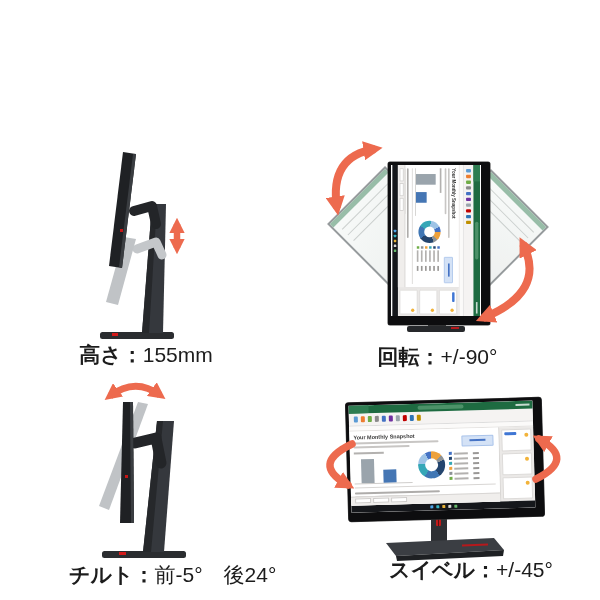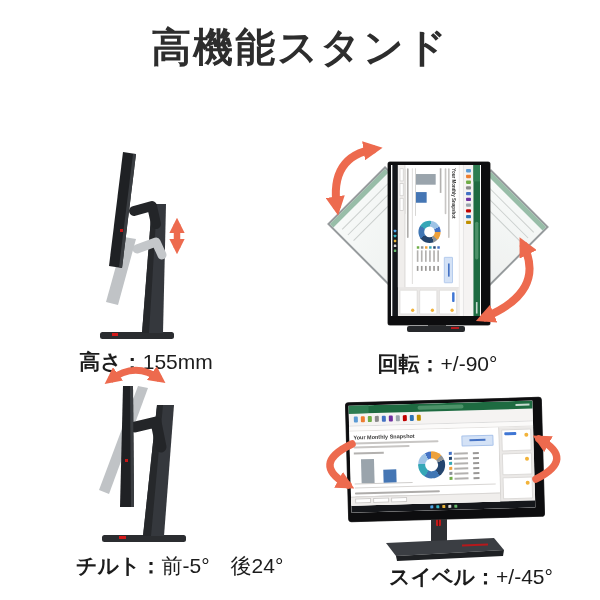--- a/index.html
+++ b/index.html
@@ -9,23 +9,23 @@
   
   .title{position:absolute;top:20px;left:0;right:0;margin:0;text-align:center;
          font-size:40px;font-weight:800;color:#2d2d2d;letter-spacing:2px;}
   .subtitle{position:absolute;top:89px;left:0;right:0;margin:0;text-align:center;
             font-size:20px;font-weight:500;color:#3e3e3e;letter-spacing:.5px;}
 
   
   .feature{position:absolute;}
   .f-height{left:41px;top:145px;width:210px;height:220px;}
   .f-pivot {left:325px;top:140px;width:225px;height:225px;text-decoration:underline;}
-  .f-tilt  {left:60px;top:359px;width:200px;height:215px;}
+  .f-tilt  {left:60px;top:375px;width:200px;height:215px;}
   .f-swivel{left:312px;top:390px;width:264px;height:205px;}
-  .caption{position:absolute;left:0;right:0;margin:16px;text-align:center;
+  .caption{position:absolute;left:0;right:0;margin:9px;text-align:center;
            font-size:21px;color:#1c1c1c;white-space:nowrap;line-height:24px;}
   .caption .term{font-weight:700;}
   .caption .val{font-weight:400;}
   .f-height .caption{top:189px;}
   .f-pivot  .caption{top:196px;}
   .f-tilt   .caption{top:179px;}
   .f-swivel .caption{top:159px;transform:translateX(27px);}
   .art{position:absolute;}
   .f-height .art{left:44px;top:0;}
   .f-tilt   .art{left:15px;top:0;}
@@ -97,21 +97,20 @@
   .card.c-top::before{content:"";position:absolute;left:2px;top:2px;width:12px;height:3px;background:#3f76d4;border-radius:1px;}
   .s-task{height:7px;background:#15171b;display:flex;align-items:center;justify-content:center;gap:3px;flex:none;}
   .s-task i{width:3px;height:3px;border-radius:.5px;}
   .t1{background:#4da3e8}.t2{background:#35b6c5}.t3{background:#e8b339}.t4{background:#d8d8d8}.t5{background:#66b86a}
 </style>
 </head>
 <body>
 
 <div class="canvas">
 
-  <h1 class="title">高機能スタンド</h1>
 
   <svg width="0" height="0" style="position:absolute">
     <defs>
       <marker id="ah" viewBox="0 0 10 10" refX="6" refY="5" markerWidth="2.4" markerHeight="2.4" orient="auto-start-reverse">
         <path d="M0,0 L10,5 L0,10 Z" fill="#ed6a4e"></path>
       </marker>
     </defs>
   </svg>
 
   <section class="feature f-height">

